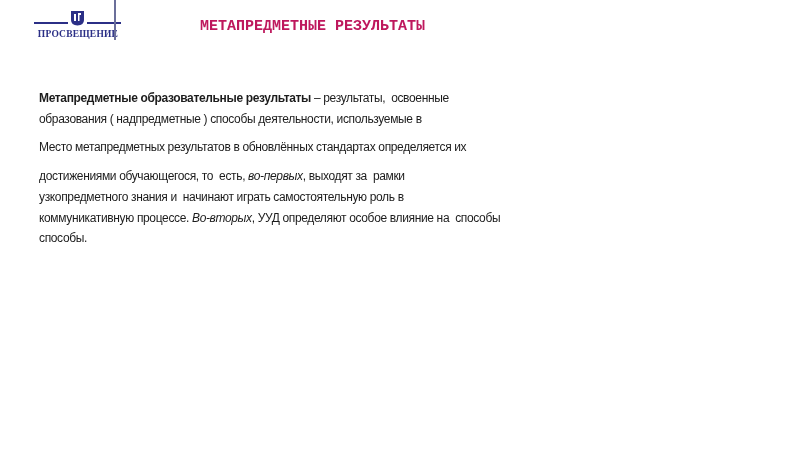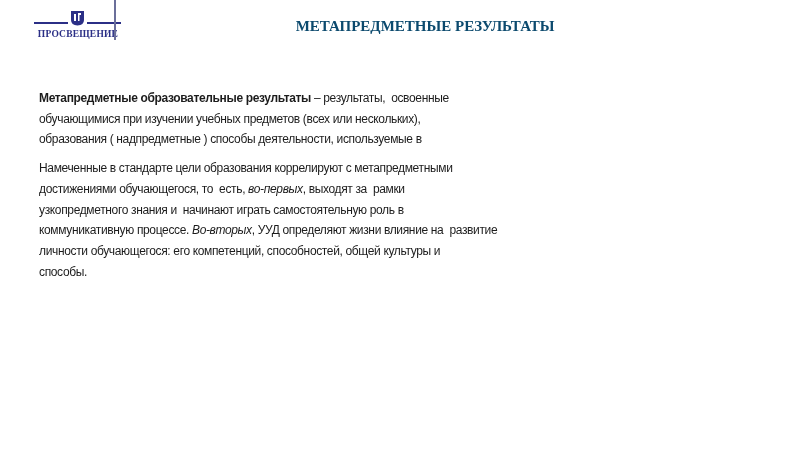--- a/index.html
+++ b/index.html
@@ -22,23 +22,23 @@
   }
   .logo-text {
     position: absolute; left: 0; top: 19px; width: 92px; text-align: center;
     font-family: "Liberation Serif", serif; font-weight: bold; font-size: 9.5px;
     color: #2b2f86; letter-spacing: 0.2px; white-space: nowrap;
   }
   .divider {
     position: absolute; left: 114px; top: 0; width: 2px; height: 40px; background: #6b6f9a;
   }
   .title {
-    position: absolute; left: 200px; top: 18px; width: 450px; text-align: center;
-    font-family: Liberation Serif, serif; font-weight: bold; font-size: 15px;
-    color: #0c4a6e; letter-spacing: 0px; white-space: nowrap;
+    position: absolute; left: 200px; top: 18px; width: 450px; text-align: left;
+    font-family: Liberation Mono, monospace; font-weight: bold; font-size: 15px;
+    color: #be185d; letter-spacing: 0px; white-space: nowrap;
   }
   .content {
     position: absolute; left: 39px; top: 88px; width: 740px;
     font-family: Liberation Sans, sans-serif; font-size: 12px; line-height: 20.7px;
     color: #1c1c1c; letter-spacing: -0.35px;
   }
   .para { margin: 0 0 8px 0; }
   .line { display: block; white-space: pre; }
   b { font-weight: bold; }
   i { font-style: italic; }
@@ -58,26 +58,24 @@
   <div class="logo-text">ПРОСВЕЩЕНИЕ</div>
 </div>
 
 <div class="divider"></div>
 
 <div class="title">МЕТАПРЕДМЕТНЫЕ РЕЗУЛЬТАТЫ</div>
 
 <div class="content">
   <div class="para">
     <span class="line"><b>Метапредметные образовательные результаты</b><span> – результаты,  освоенные</span></span>
-    <span class="line">обучающимися при изучении учебных предметов (всех или нескольких),</span>
     <span class="line">образования ( надпредметные ) способы деятельности, используемые в</span>
   </div>
   <div class="para">
+    <span class="line">Место метапредметных результатов в обновлённых стандартах определяется их</span>
   </div>
   <div class="para">
-    <span class="line">Намеченные в стандарте цели образования коррелируют с метапредметными</span>
     <span class="line"><span>достижениями обучающегося, то  есть, </span><i>во-первых</i><span>, выходят за  рамки</span></span>
     <span class="line">узкопредметного знания и  начинают играть самостоятельную роль в</span>
-    <span class="line"><span>коммуникативную процессе. </span><i>Во-вторых</i><span>, УУД определяют жизни влияние на  развитие</span></span>
-    <span class="line">личности обучающегося: его компетенций, способностей, общей культуры и</span>
+    <span class="line"><span>коммуникативную процессе. </span><i>Во-вторых</i><span>, УУД определяют особое влияние на  способы</span></span>
     <span class="line">способы.</span>
   </div>
 </div>
 
 </body></html>

